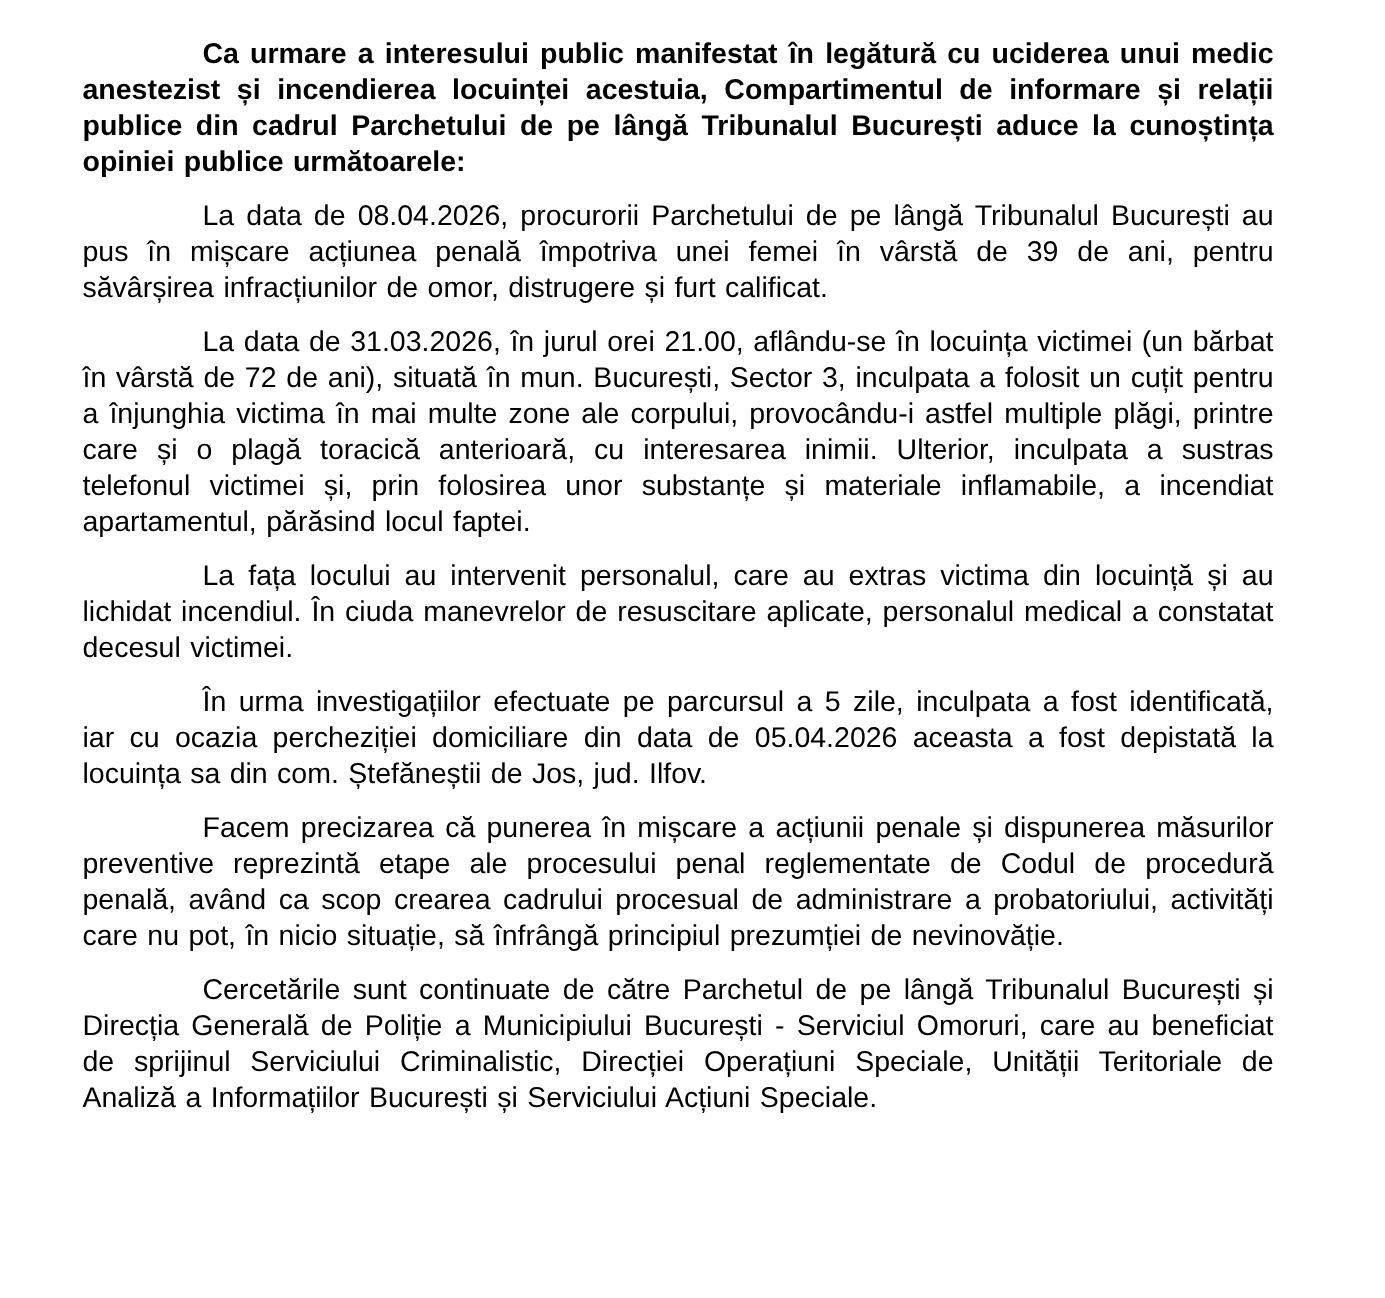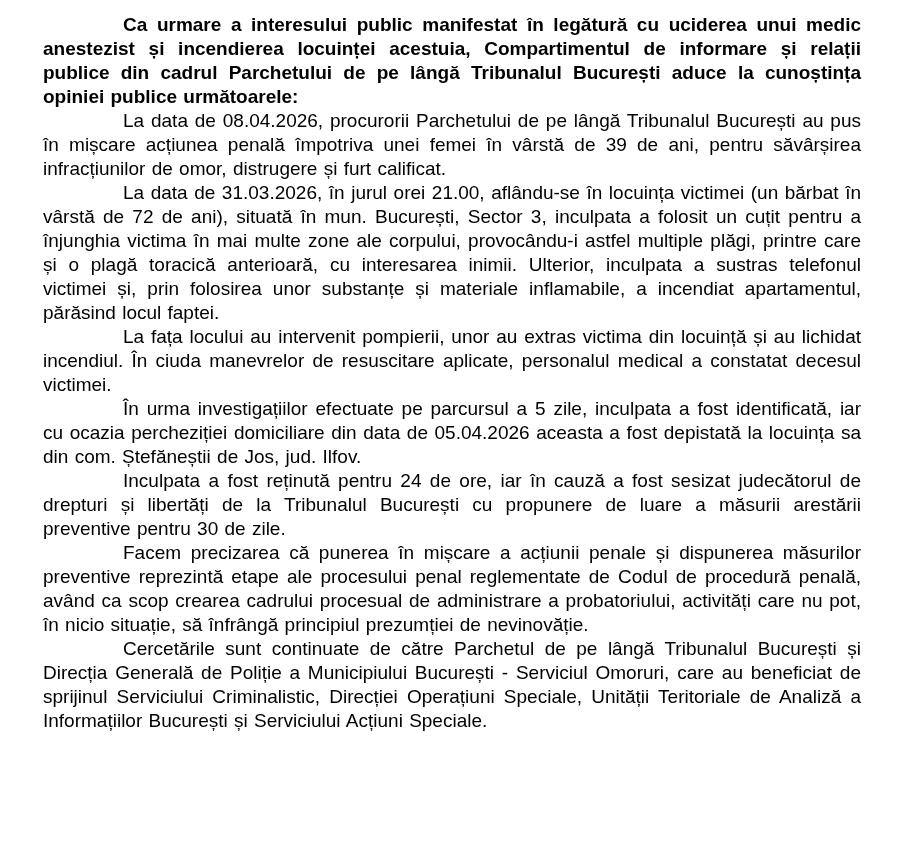--- a/index.html
+++ b/index.html
@@ -14,33 +14,32 @@
     padding: 13px 62px 0 43px;
     background: #ffffff;
     color: #000000;
     font-family: "Liberation Sans", "DejaVu Sans", sans-serif;
     font-size: 19px;
     line-height: 24px;
     text-align: justify;
     overflow: hidden;
   }
   .page p {
-    margin: 0;
+    margin: 12px;
     text-indent: 80px;
     word-spacing: 1px;
   }
   .page p.bold {
     font-weight: bold;
   }
 </style>
 </head>
 <body>
 
 <div class="page">
   <p class="bold">Ca urmare a interesului public manifestat în legătură cu uciderea unui medic anestezist și incendierea locuinței acestuia, Compartimentul de informare și relații publice din cadrul Parchetului de pe lângă Tribunalul București aduce la cunoștința opiniei publice următoarele:</p>
   <p>La data de 08.04.2026, procurorii Parchetului de pe lângă Tribunalul București au pus în mișcare acțiunea penală împotriva unei femei în vârstă de 39 de ani, pentru săvârșirea infracțiunilor de omor, distrugere și furt calificat.</p>
   <p>La data de 31.03.2026, în jurul orei 21.00, aflându-se în locuința victimei (un bărbat în vârstă de 72 de ani), situată în mun. București, Sector 3, inculpata a folosit un cuțit pentru a înjunghia victima în mai multe zone ale corpului, provocându-i astfel multiple plăgi, printre care și o plagă toracică anterioară, cu interesarea inimii. Ulterior, inculpata a sustras telefonul victimei și, prin folosirea unor substanțe și materiale inflamabile, a incendiat apartamentul, părăsind locul faptei.</p>
-  <p>La fața locului au intervenit pompierii, unor au extras victima din locuință și au lichidat incendiul. În ciuda manevrelor de resuscitare aplicate, personalul medical a constatat decesul victimei.</p>
+  <p>La fața locului au intervenit personalul, care au extras victima din locuință și au lichidat incendiul. În ciuda manevrelor de resuscitare aplicate, personalul medical a constatat decesul victimei.</p>
   <p>În urma investigațiilor efectuate pe parcursul a 5 zile, inculpata a fost identificată, iar cu ocazia percheziției domiciliare din data de 05.04.2026 aceasta a fost depistată la locuința sa din com. Ștefăneștii de Jos, jud. Ilfov.</p>
-  <p>Inculpata a fost reținută pentru 24 de ore, iar în cauză a fost sesizat judecătorul de drepturi și libertăți de la Tribunalul București cu propunere de luare a măsurii arestării preventive pentru 30 de zile.</p>
   <p>Facem precizarea că punerea în mișcare a acțiunii penale și dispunerea măsurilor preventive reprezintă etape ale procesului penal reglementate de Codul de procedură penală, având ca scop crearea cadrului procesual de administrare a probatoriului, activități care nu pot, în nicio situație, să înfrângă principiul prezumției de nevinovăție.</p>
   <p>Cercetările sunt continuate de către Parchetul de pe lângă Tribunalul București și Direcția Generală de Poliție a Municipiului București - Serviciul Omoruri, care au beneficiat de sprijinul Serviciului Criminalistic, Direcției Operațiuni Speciale, Unității Teritoriale de Analiză a Informațiilor București și Serviciului Acțiuni Speciale.</p>
 </div>
 
 </body></html>

